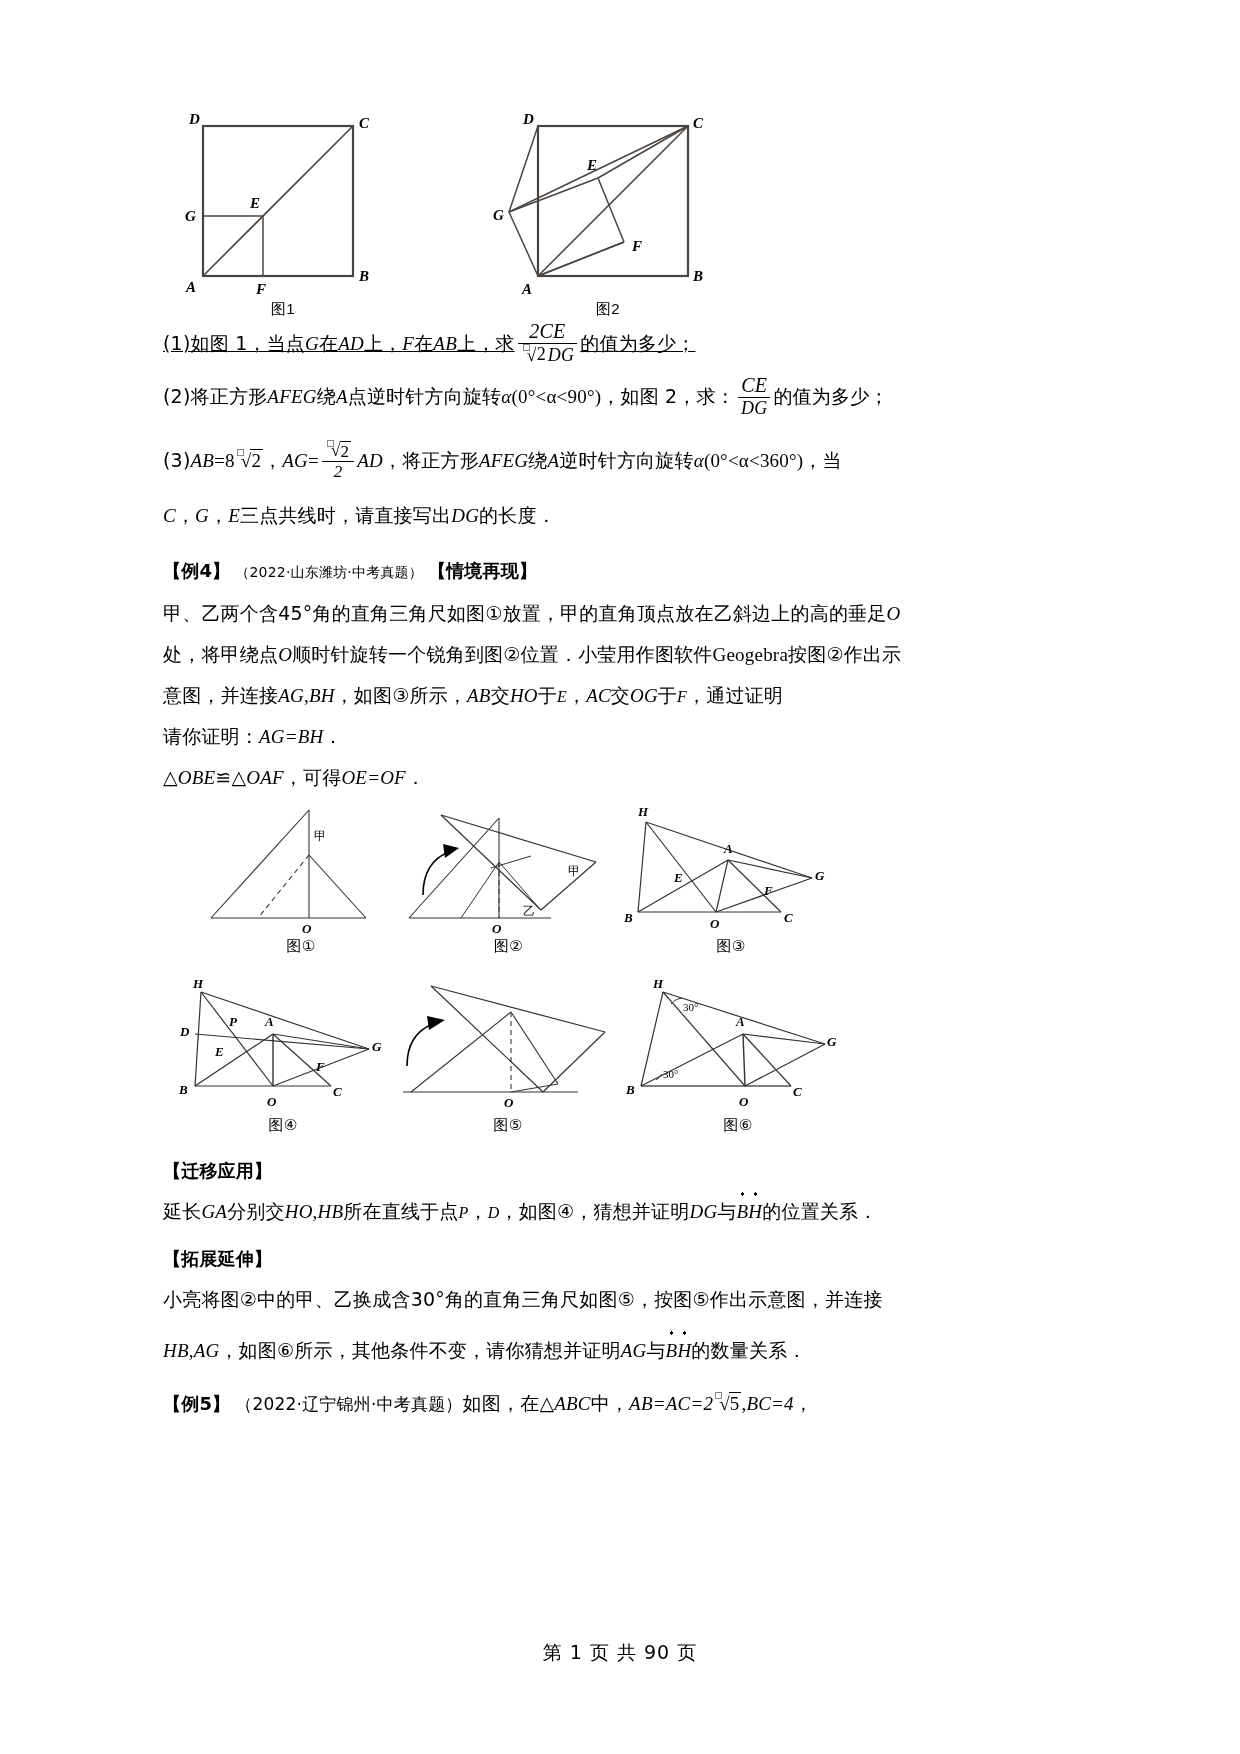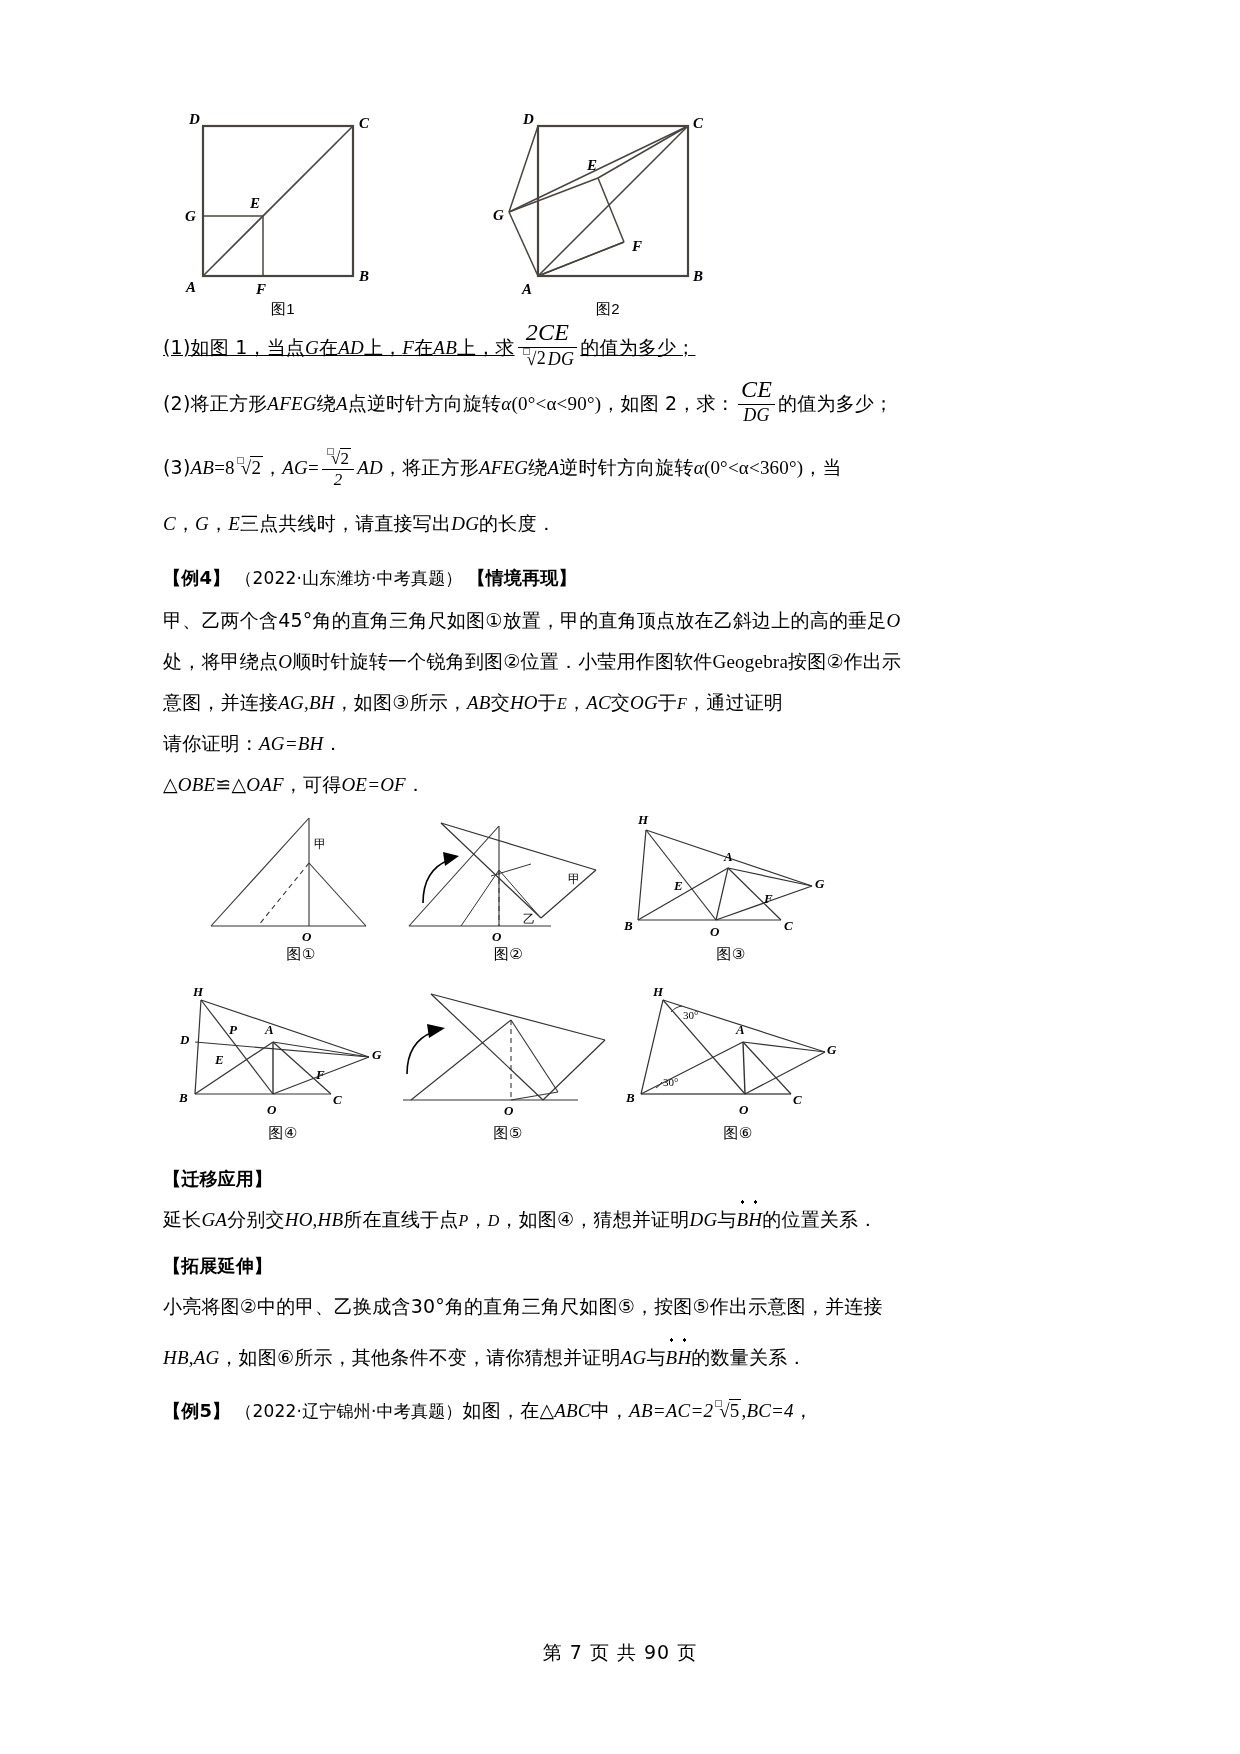--- a/index.html
+++ b/index.html
@@ -74,21 +74,21 @@
   }
 
   
   .frac {
     display: inline-block;
     vertical-align: -0.55em;
     text-align: center;
     font-style: italic;
     margin: 0 3px;
   }
-  .frac .num { display: block; padding: 0 3px; font-size: 24px; line-height: 1.15; }
+  .frac .num { display: block; padding: 0 3px; font-size: 20px; line-height: 1.15; }
   .frac .den { display: block; padding: 0 3px; font-size: 18px; line-height: 1.15; border-top: 1.4px solid #000; }
   .frac.small .num, .frac.small .den { font-size: 17px; }
 
   
   .rad {
     display: inline-block;
     position: relative;
     font-style: normal;
     padding-left: 2px;
   }
@@ -213,21 +213,21 @@
     <p class="para tall" style="margin-top:14px;">
       <span class="zh">(3)</span><span class="mi">AB</span><span>=8</span><span class="rad"><span class="sq-box"></span><span class="sign">√</span><span class="rand">2</span></span><span class="zh">，</span><span class="mi">AG</span><span>=</span><span class="frac small"><span class="num"><span class="rad"><span class="sq-box"></span><span class="sign">√</span><span class="rand">2</span></span></span><span class="den">2</span></span><span class="mi">AD</span><span class="zh">，将正方形</span><span class="mi">AFEG</span><span class="zh">绕</span><span class="mi">A</span><span class="zh">逆时针方向旋转</span><span class="mi">α</span><span>(0°&lt;α&lt;360°)</span><span class="zh">，当</span>
     </p>
 
     <p class="para tall" style="margin-top:6px;">
       <span class="mi">C</span><span class="zh">，</span><span class="mi">G</span><span class="zh">，</span><span class="mi">E</span><span class="zh">三点共线时，请直接写出</span><span class="mi">DG</span><span class="zh">的长度．</span>
     </p>
 
     <p class="para" style="margin-top:12px;">
       <span class="bold-head">【例4】</span>
-      <span class="zh" style="font-size:17px;">（2022·山东潍坊·中考真题）</span>
+      <span class="zh" style="font-size:14px;">（2022·山东潍坊·中考真题）</span>
       <span class="bold-head">【情境再现】</span>
     </p>
 
     <p class="para" style="margin-top:6px;">
       <span class="zh">甲、乙两个含45°角的直角三角尺如图①放置，甲的直角顶点放在乙斜边上的高的垂足</span><span class="mi">O</span>
     </p>
 
     <p class="para">
       <span class="zh">处，将甲绕点</span><span class="mi">O</span><span class="zh">顺时针旋转一个锐角到图②位置．小莹用作图软件</span><span>Geogebra</span><span class="zh">按图②作出示</span>
     </p>
@@ -409,15 +409,15 @@
       <span class="mi">HB</span><span>,</span><span class="mi">AG</span><span class="zh">，如图⑥所示，其他条件不变，请你猜想并证明</span><span class="mi">AG</span><span class="zh">与</span><span class="mi dotted-emph">BH</span><span class="zh">的数量关系．</span>
     </p>
 
     <p class="para" style="margin-top:16px;">
       <span class="bold-head">【例5】</span>
       <span class="zh" style="font-size:17px;">（2022·辽宁锦州·中考真题）</span><span class="zh">如图，在</span><span class="mi">△ABC</span><span class="zh">中，</span><span class="mi">AB=AC=2</span><span class="rad"><span class="sq-box"></span><span class="sign">√</span><span class="rand">5</span></span><span>,</span><span class="mi">BC=4</span><span class="zh">，</span>
     </p>
 
   </div>
 
-  <div class="footer">第 7 页 共 90 页</div>
+  <div class="footer">第 1 页 共 90 页</div>
 
 </div>
 
 </body></html>

